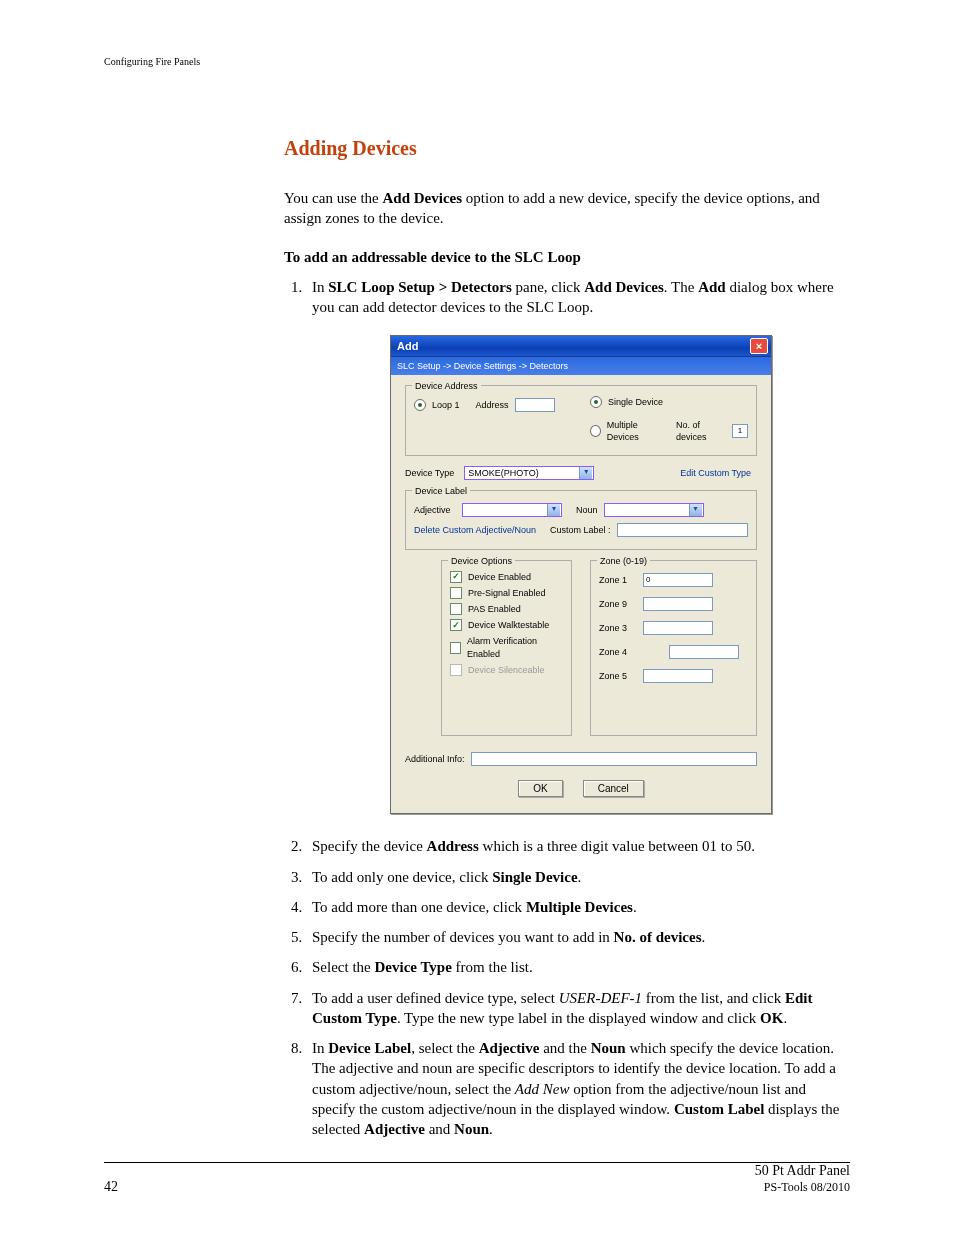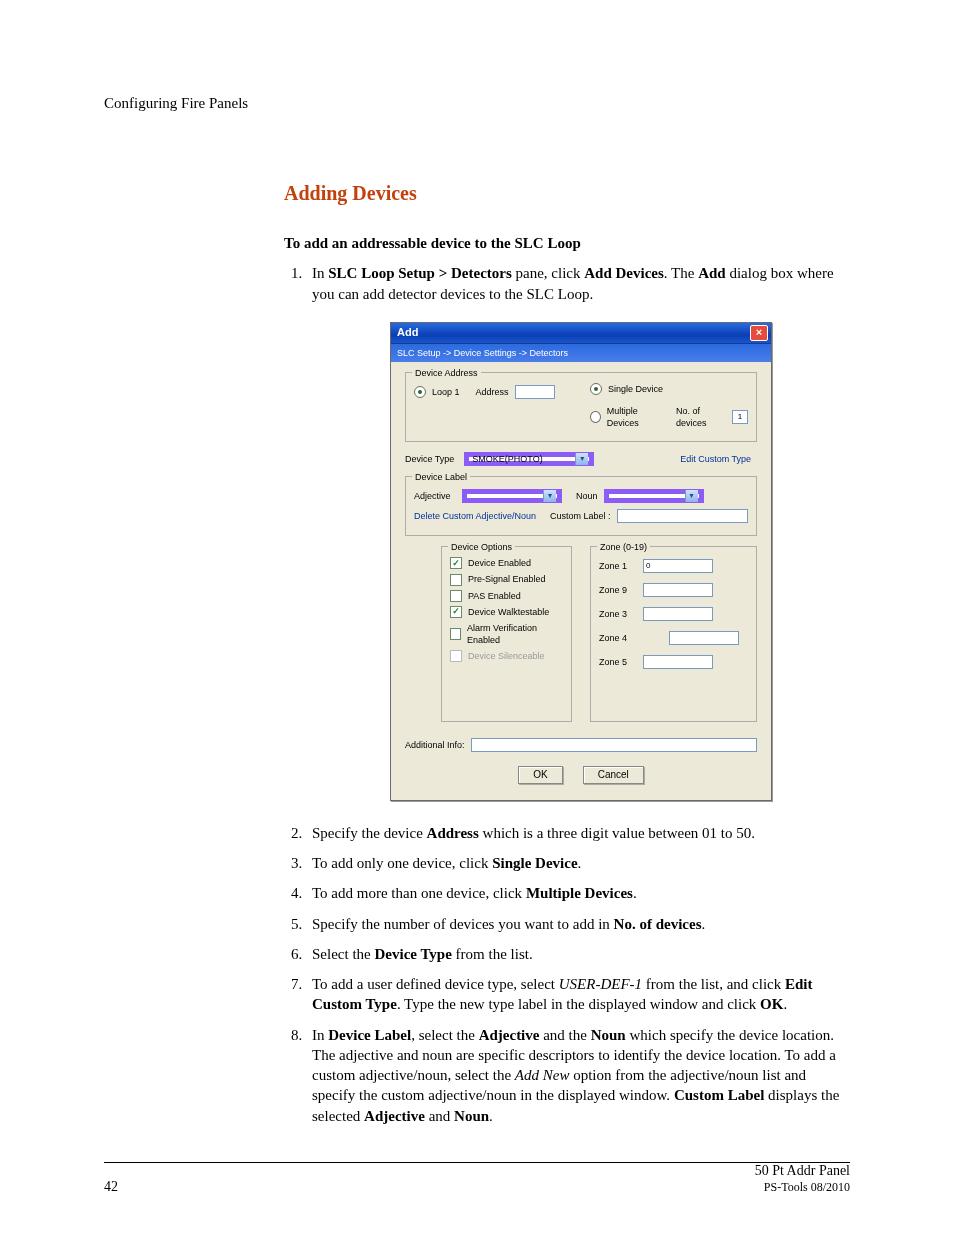--- a/index.html
+++ b/index.html
@@ -10,23 +10,22 @@
     background: #fff;
   }
   .page {
     width: 954px;
     height: 1235px;
     position: relative;
     box-sizing: border-box;
     padding: 56px 104px 0 104px;
   }
   .running-head {
-    font-size: 15px;
+    font-size: 10px;
     margin-bottom: 70px;
-    margin-top: 39px;
   }
   .content {
     margin-left: 180px;
   }
   h2.section-title {
     color: #c2410c;
     font-weight: bold;
     font-size: 20px;
     margin: 0 0 28px 0;
   }
@@ -76,21 +75,21 @@
     position:relative;
   }
   .fieldset .legend {
     position:absolute; top:-6px; left:6px;
     background:#ece9d8; padding:0 3px; font-size:9px;
   }
   .row { display:flex; align-items:center; gap:6px; margin:4px 0; }
   .radio { width:10px;height:10px;border:1px solid #6a6a6a;border-radius:50%;background:#fff;display:inline-flex;align-items:center;justify-content:center; }
   .radio.on::after{content:"";width:4px;height:4px;background:#2a6a2a;border-radius:50%;}
   .txt { border:1px solid #7a9ac0; background:#fff; height:14px; box-sizing:border-box; }
-  .sel { border:5px solid #8b5cf6; background:#fff; height:14px; display:flex; align-items:center; justify-content:space-between; padding:0 1px 0 3px; box-sizing:border-box; }
+  .sel { border:1px solid #8b5cf6; background:#fff; height:14px; display:flex; align-items:center; justify-content:space-between; padding:0 1px 0 3px; box-sizing:border-box; }
   .sel .arrow { width:12px;height:12px;background:linear-gradient(#cfe3ff,#8db4e8);border-left:1px solid #7a9ac0;display:flex;align-items:center;justify-content:center;font-size:8px;color:#2a4a8a; }
   .chk { width:10px;height:10px;border:1px solid #6a8a6a;background:#fff;display:inline-flex;align-items:center;justify-content:center;font-size:9px;color:#1a7a1a;font-weight:bold;line-height:1; }
   .chk.on::after{content:"✓";}
   .btn { border:1px solid #888; background:#ece9d8; padding:1px 14px; font-size:10px; box-shadow: inset 1px 1px 0 #fff, 1px 1px 0 #aaa; }
   .link { color:#003399; }
   .cols { display:flex; gap:18px; }
   .half { flex:1; }
 
   .footer-rule {
     position:absolute; left:104px; right:104px; bottom:72px;
@@ -105,20 +104,23 @@
 </style>
 </head>
 <body>
 
 <div class="page">
   <div class="running-head">Configuring Fire Panels</div>
 
   <div class="content">
     <h2 class="section-title">Adding Devices</h2>
 
+    <p>
+      <span>You can use the </span><span class="b">Add Devices</span><span> option to add a new device, specify the device options, and assign zones to the device.</span>
+    </p>
 
     <p class="subhead">To add an addressable device to the SLC Loop</p>
 
     <ol class="steps">
       <li>
         <span>In </span><span class="b">SLC Loop Setup &gt; Detectors</span><span> pane, click </span><span class="b">Add Devices</span><span>. The </span><span class="b">Add</span><span> dialog box where you can add detector devices to the SLC Loop.</span>
 
         
         <div class="dlg-wrap">
           <div class="dlg">

